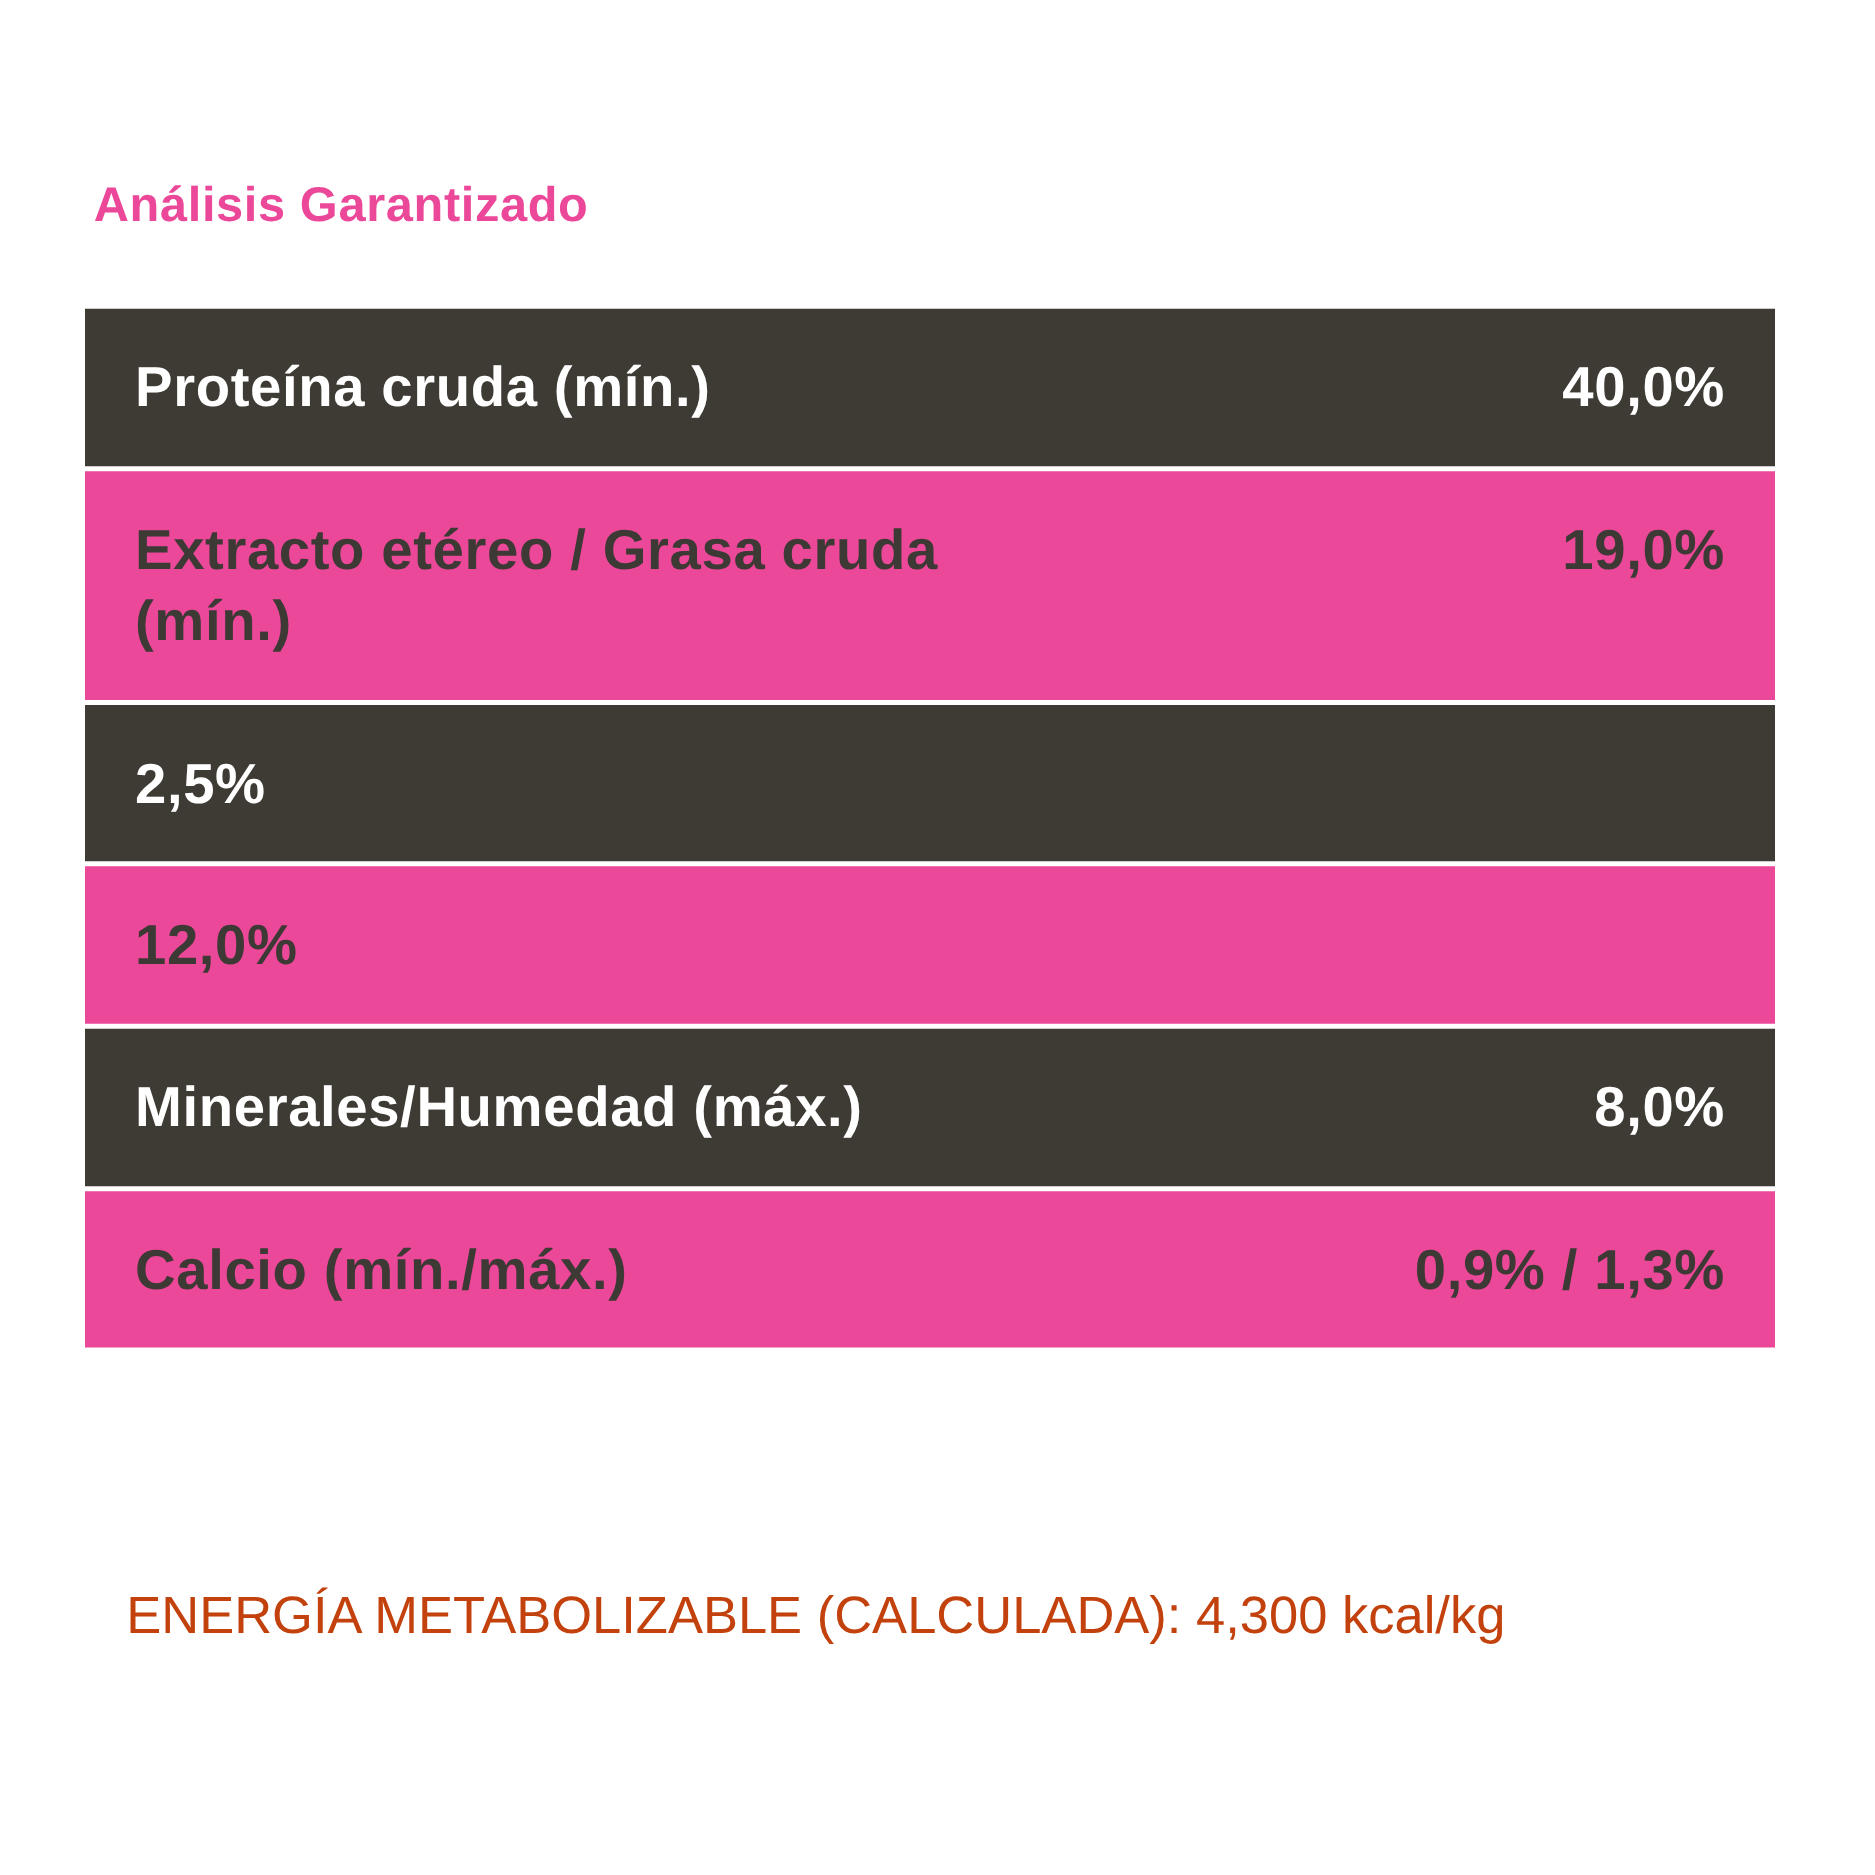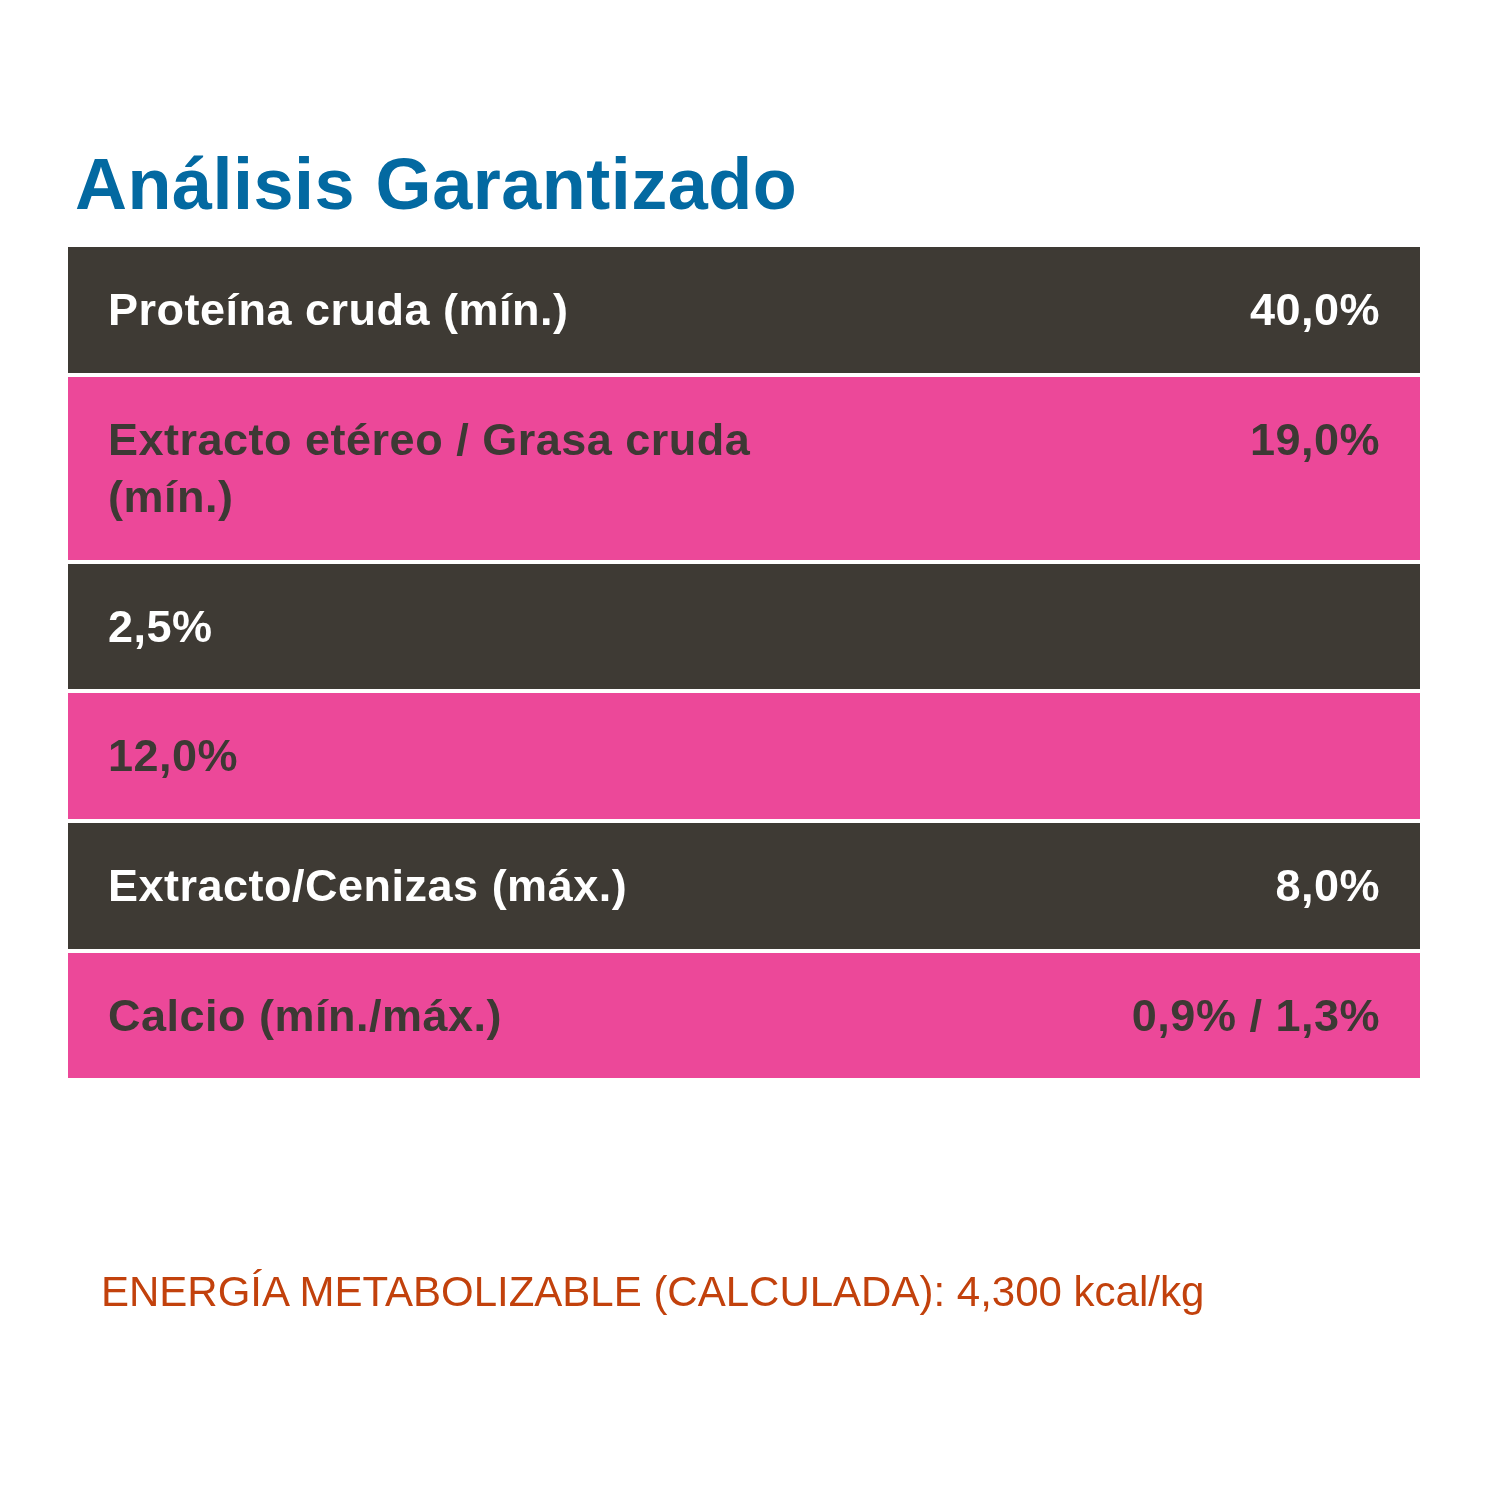--- a/index.html
+++ b/index.html
@@ -13,24 +13,24 @@
   .page {
     position: relative;
     width: 1500px;
     height: 1500px;
     background: #ffffff;
   }
   .title {
     position: absolute;
     left: 75px;
     top: 143px;
-    font-size: 72px;
+    font-size: 39px;
     font-weight: 700;
     letter-spacing: 0.5px;
-    color: #0369a1;
+    color: #ec4899;
   }
   .analysis-table {
     position: absolute;
     left: 68px;
     top: 247px;
     width: 1352px;
   }
   .row {
     display: flex;
     justify-content: space-between;
@@ -87,21 +87,21 @@
 
   <div class="row dark">
     <span class="value">2,5%</span>
   </div>
 
   <div class="row light">
     <span class="value">12,0%</span>
   </div>
 
   <div class="row dark">
-    <span class="label">Extracto/Cenizas (máx.)</span>
+    <span class="label">Minerales/Humedad (máx.)</span>
     <span class="value">8,0%</span>
   </div>
 
   <div class="row light">
     <span class="label">Calcio (mín./máx.)</span>
     <span class="value">0,9% / 1,3%</span>
   </div>
 
 </div>
 

